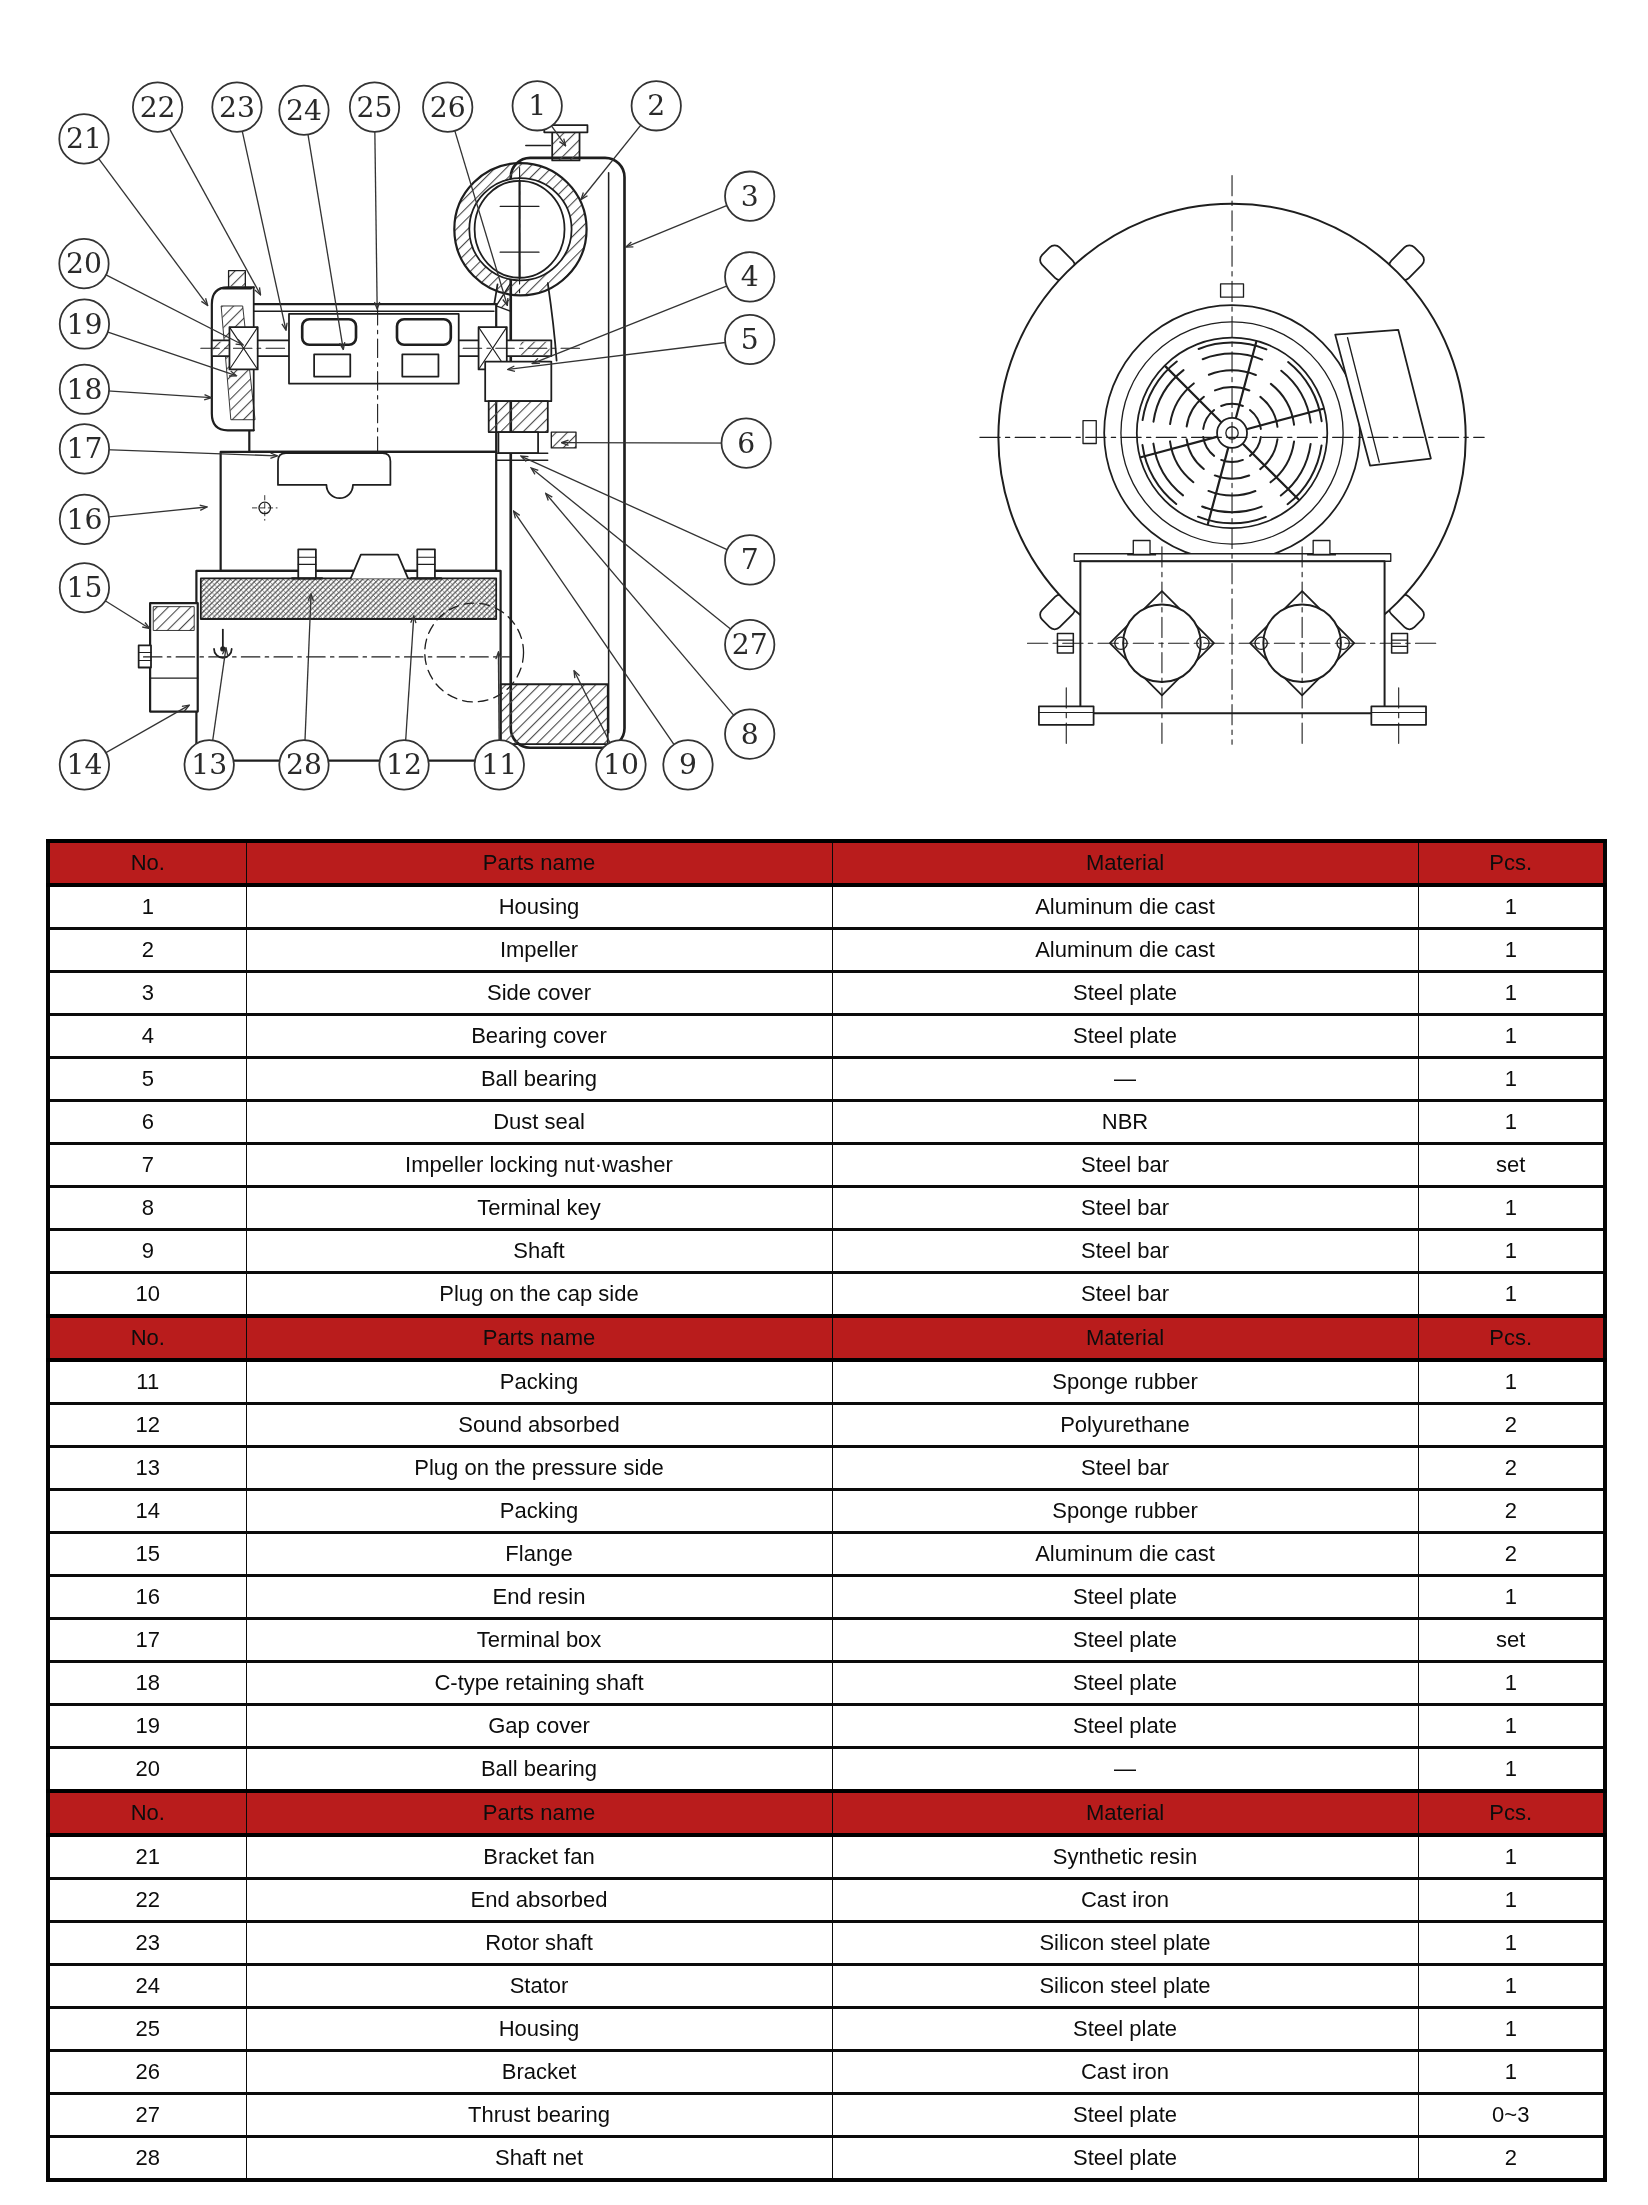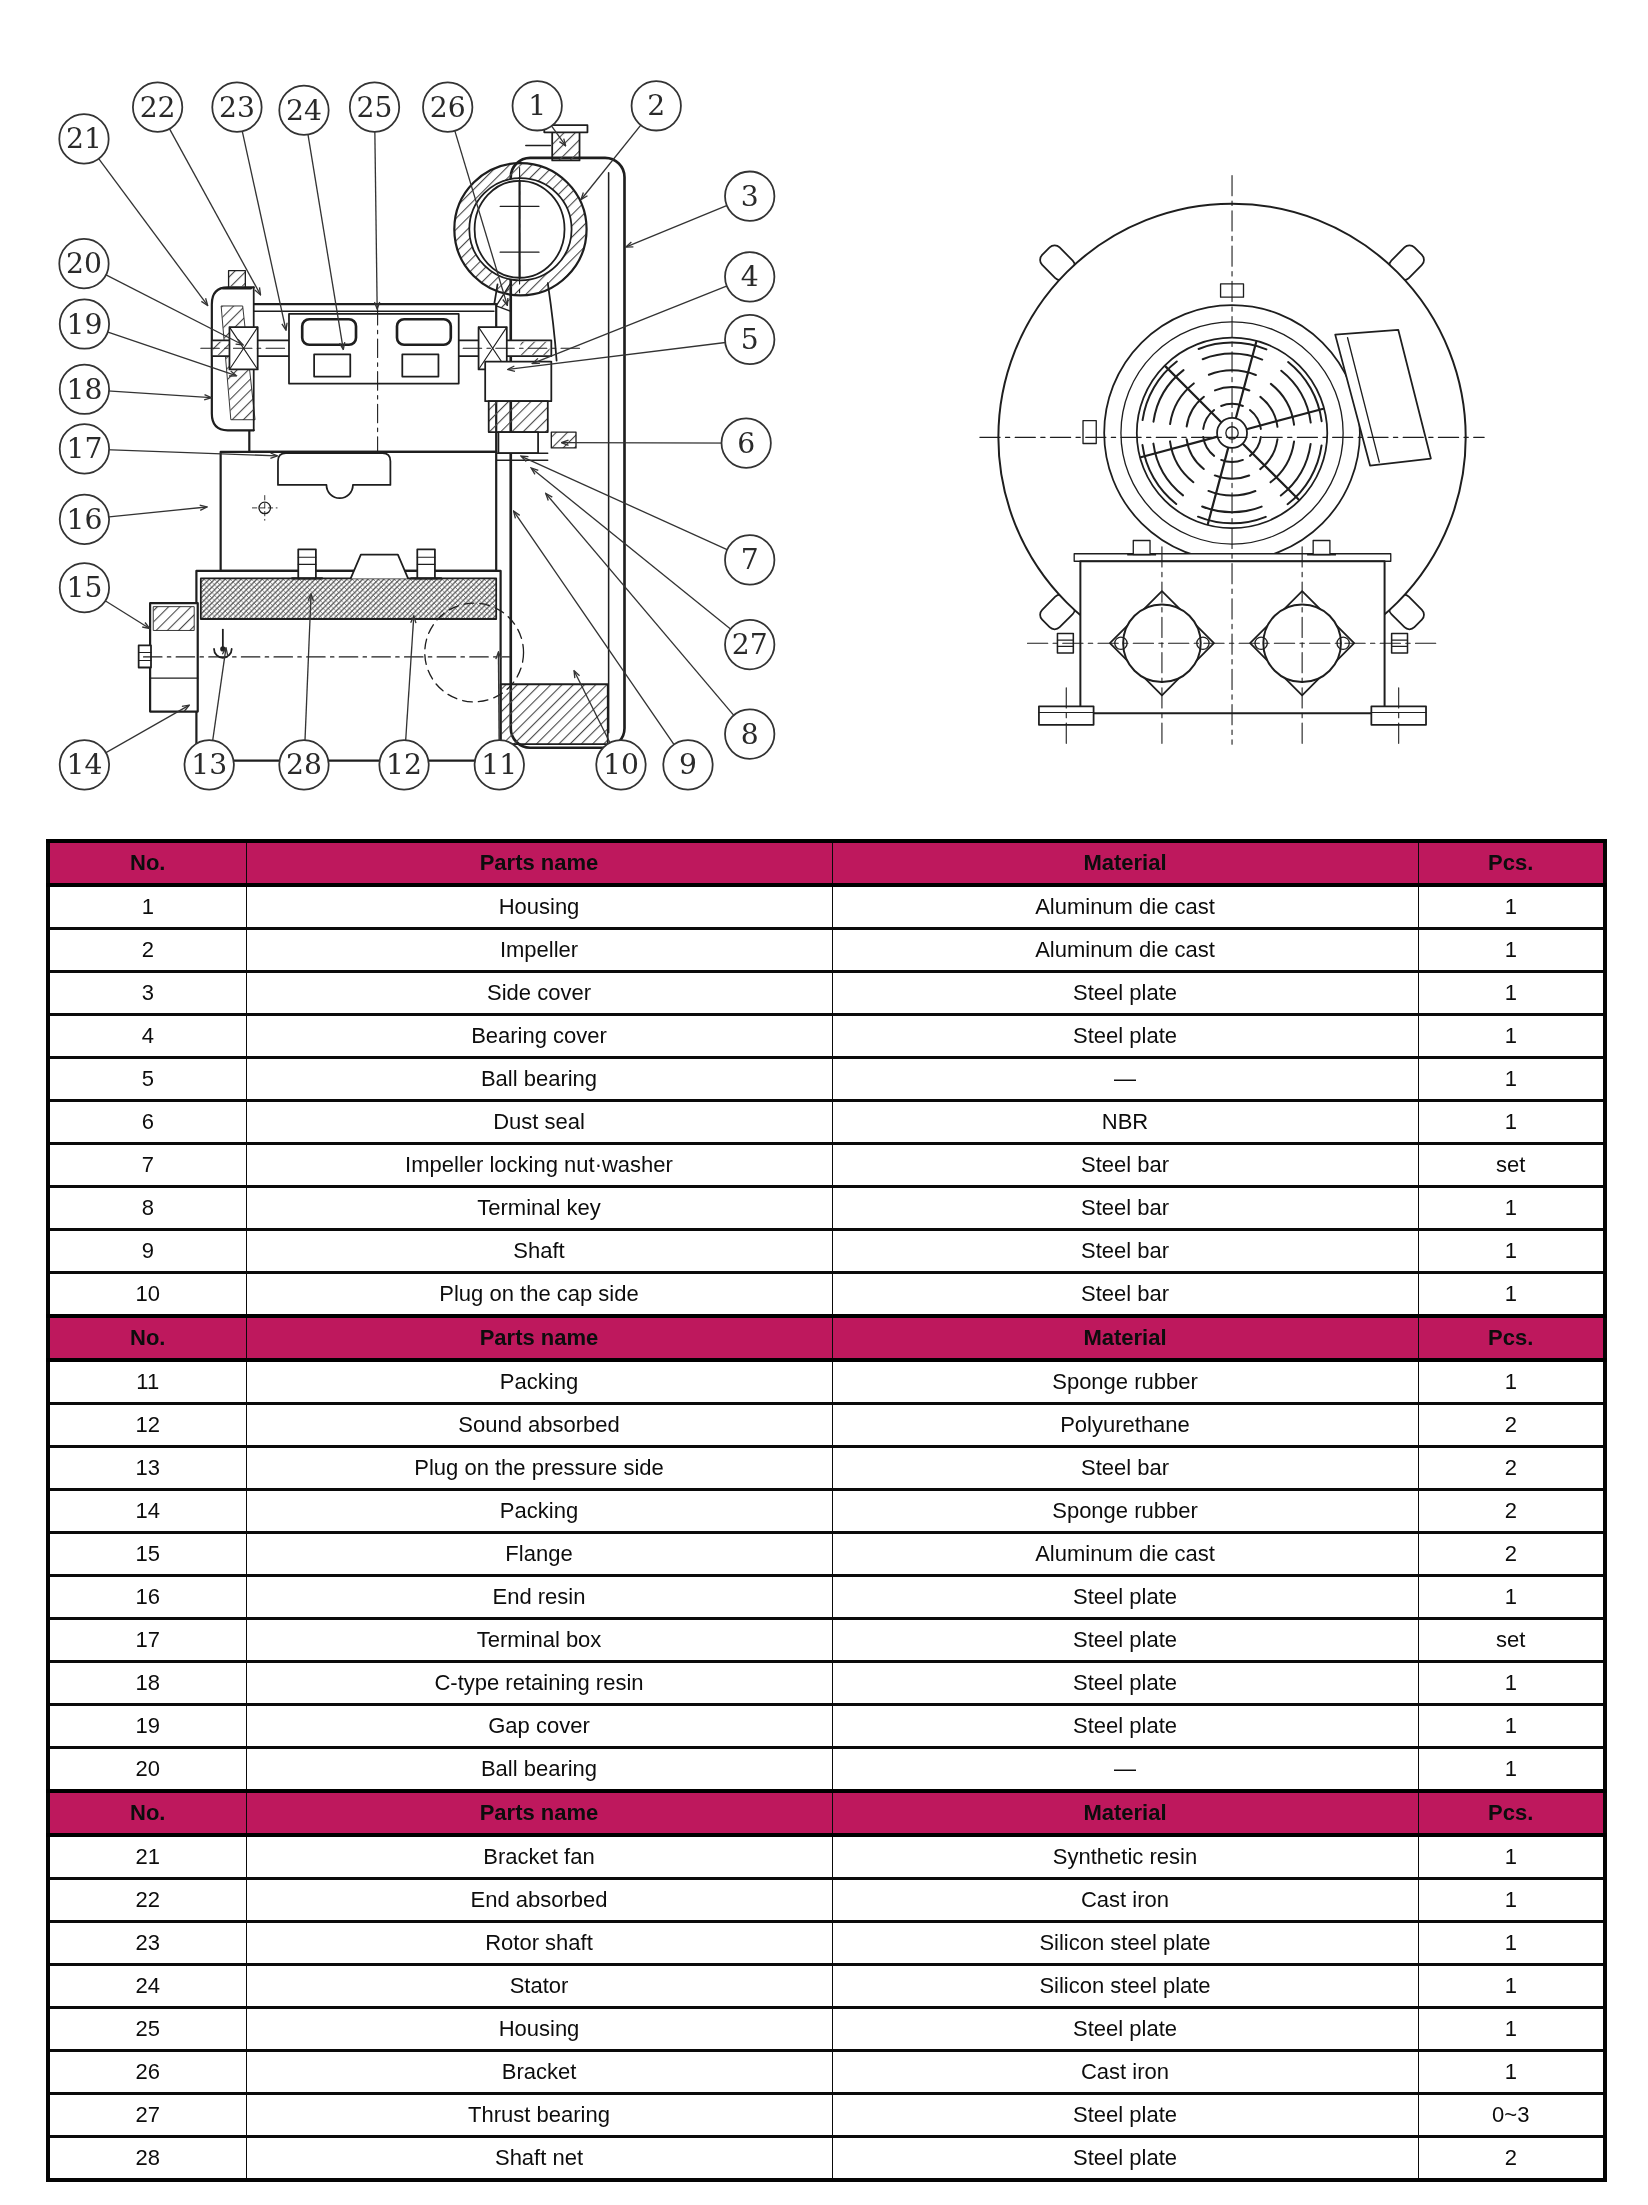--- a/index.html
+++ b/index.html
@@ -8,21 +8,21 @@
   svg.diagram{position:absolute;top:0;left:0;display:block;}
 
   table.parts{position:absolute;left:46px;top:839px;width:1557px;
               border-collapse:collapse;table-layout:fixed;
               border:4.4px solid #050505;}
   table.parts td{border-left:1.8px solid #0a0a0a;border-right:1.8px solid #0a0a0a;
                  border-top:3.1px solid #0a0a0a;border-bottom:3.1px solid #0a0a0a;
                  height:40px;padding:0 3.5px;text-align:center;vertical-align:middle;
                  font-size:22px;line-height:1;color:#0d0d0d;
                  white-space:nowrap;overflow:hidden;}
-  table.parts tr.head td{background:#be185d;border-top:4px solid #000;border-bottom:4px solid #000;font-weight:bold;}
+  table.parts tr.head td{background:#b91c1c;border-top:4px solid #000;border-bottom:4px solid #000;}
 
   .callout-num{font-family:"DejaVu Serif", serif;font-size:64px;fill:#2a2a2a;}
 </style>
 </head>
 <body>
 
 <div class="page">
 
 <svg class="diagram" width="1648" height="839" viewBox="0 0 3737 1903" xmlns="http://www.w3.org/2000/svg">
   <defs>
@@ -496,21 +496,21 @@
           <td>1</td>
         </tr>
         <tr>
           <td>17</td>
           <td>Terminal box</td>
           <td>Steel plate</td>
           <td>set</td>
         </tr>
         <tr>
           <td>18</td>
-          <td>C-type retaining resin</td>
+          <td>C-type retaining shaft</td>
           <td>Steel plate</td>
           <td>1</td>
         </tr>
         <tr>
           <td>19</td>
           <td>Gap cover</td>
           <td>Steel plate</td>
           <td>1</td>
         </tr>
         <tr>

